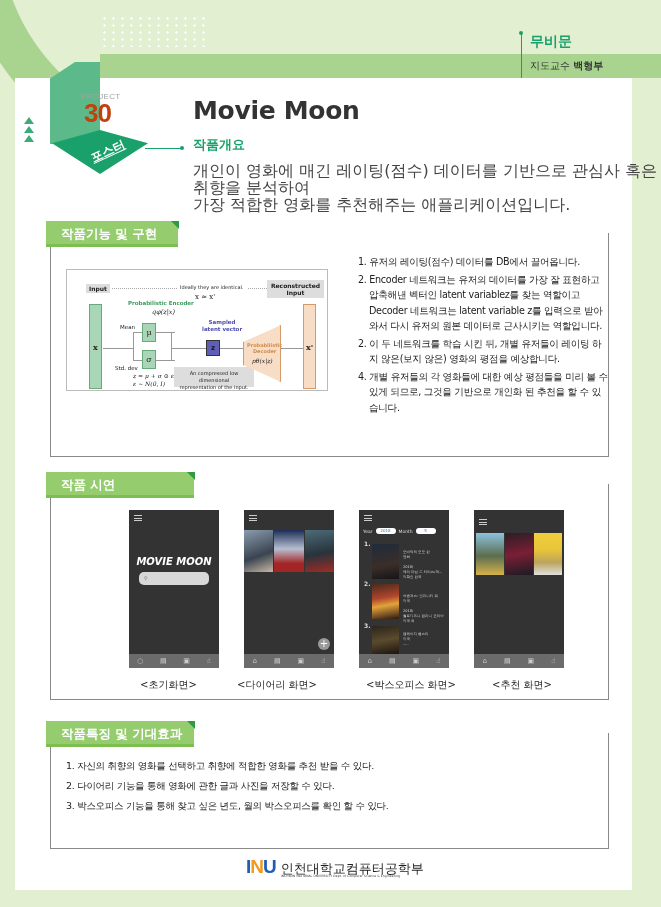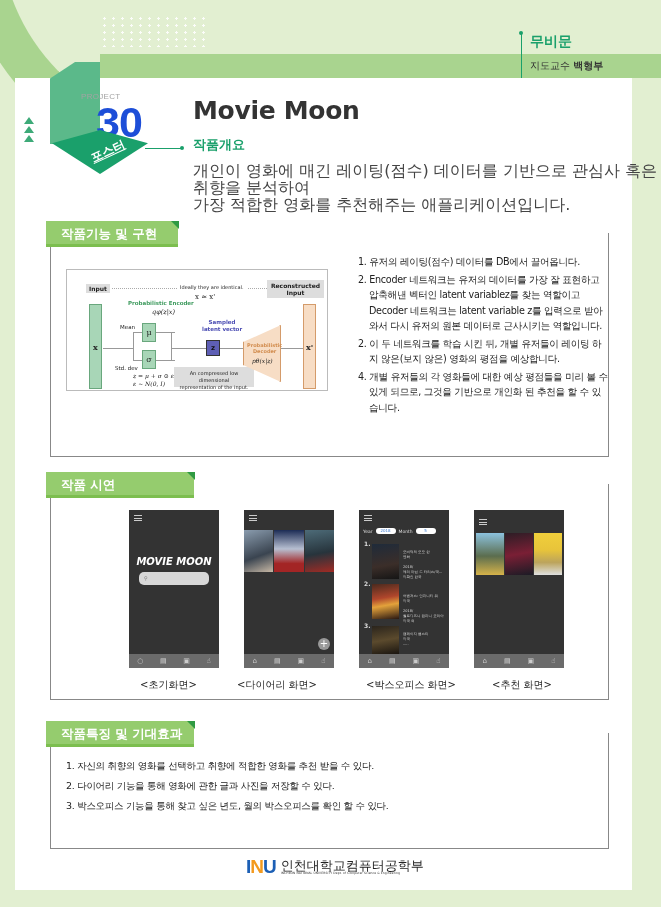--- a/index.html
+++ b/index.html
@@ -6,21 +6,21 @@
 html,body{width:661px;height:907px;overflow:hidden}
 body{background:#e2efd1;font-family:"DejaVu Sans",sans-serif;position:relative;color:#222}
 .arc{position:absolute;left:-40px;top:-190px;width:420px;height:360px;border-radius:0 0 0 240px;border-left:40px solid #a9d48f;border-bottom:40px solid #a9d48f;}
 .dots{position:absolute;left:100px;top:15px;width:110px;height:32px;background-image:radial-gradient(circle,#ffffff 1.1px,transparent 1.3px);background-size:9px 7px;opacity:.9}
 .topband{position:absolute;left:100px;top:54px;width:561px;height:24px;background:#a9d48f}
 .paper{position:absolute;left:15px;top:78px;width:617px;height:812px;background:#fff}
 .lefttri{position:absolute;left:23px;top:117px;width:12px}
 .lefttri span{display:block;width:0;height:0;border-left:5px solid transparent;border-right:5px solid transparent;border-bottom:7px solid #3daa78;margin:0 auto 2px}
 .hexleft{position:absolute;left:50px;top:62px;width:50px;height:82px;background:#5bb98a;clip-path:polygon(50% 0,100% 0,100% 100%,0 100%,0 20%)}
 .proj-label{position:absolute;left:81px;top:92px;font-size:8px;color:#a3a3a3;letter-spacing:.3px;font-family:Liberation Sans, sans-serif}
-.proj-num{position:absolute;left:96px;top:98px;font-size:43px;font-weight:bold;color:#1d4ed8;font-family:"Liberation Sans",sans-serif;letter-spacing:-1px}
+.proj-num{position:absolute;left:84px;top:98px;font-size:26px;font-weight:bold;color:#c2410c;font-family:"Liberation Sans",sans-serif;letter-spacing:-1px}
 .diamond{position:absolute;left:52px;top:130px;width:96px;height:44px;background:#1aa06b;clip-path:polygon(0 30%,50% 0,100% 30%,50% 100%)}
 .poster-tag{position:absolute;left:90px;top:143px;color:#fff;font-size:12px;font-weight:bold;transform:rotate(-25deg);text-decoration:underline}
 .pointer{position:absolute;left:145px;top:148px;width:36px;height:1px;background:#1aa06b}
 .pointer-dot{position:absolute;left:180px;top:146px;width:4px;height:4px;border-radius:50%;background:#1aa06b}
 .title{position:absolute;left:193px;top:96px;font-size:25px;font-weight:bold;color:#333;font-family:"DejaVu Sans",sans-serif;letter-spacing:-.3px}
 .sub-title{position:absolute;left:193px;top:136px;font-size:13px;font-weight:bold;color:#1aa06b}
 .overview{position:absolute;left:193px;top:162px;font-size:16px;line-height:17px;color:#444}
 .author-line{position:absolute;left:521px;top:32px;width:1px;height:46px;background:#1aa06b}
 .author-dot{position:absolute;left:519px;top:31px;width:4px;height:4px;border-radius:50%;background:#1aa06b}
 .author{position:absolute;left:530px;top:33px;font-size:14px;font-weight:bold;color:#1aa06b}
@@ -69,21 +69,21 @@
 .poster{flex:1;height:100%}
 .fab{position:absolute;right:4px;bottom:18px;width:12px;height:12px;border-radius:50%;background:#999;color:#fff;font-size:10px;line-height:11px;text-align:center}
 .box-ctrl{position:absolute;top:18px;left:4px;font-size:4.5px;color:#ddd;display:flex;gap:3px;align-items:center}
 .pill{display:inline-block;background:#fff;color:#3d7bd1;border-radius:5px;width:20px;height:6px;font-size:4px;text-align:center;line-height:6px}
 .bo-rank{position:absolute;left:5px;font-size:6px;color:#ddd;font-weight:bold}
 .bo-post{position:absolute;left:13px;width:27px;height:35px}
 .bo-txt{position:absolute;left:44px;font-size:3.5px;color:#ddd;line-height:5px;width:42px}
 .caption{position:absolute;top:678px;font-size:10px;color:#222;text-align:center}
 .features{position:absolute;left:66px;top:756px;font-size:9.5px;line-height:20px;color:#222;letter-spacing:-.3px}
 .features li{list-style:none}
-.logo{position:absolute;left:246px;top:856px;display:flex;align-items:center;gap:5px}
+.logo{position:absolute;left:246px;top:856px;display:flex;align-items:flex-end;gap:5px}
 .logo-inu{font-size:19px;font-weight:bold;color:#1c5fb5;font-family:"Liberation Sans",sans-serif;letter-spacing:-1px}
 .logo-inu em{font-style:normal;color:#f39a1e}
 .logo-kr{font-size:13px;font-weight:normal;color:#222;line-height:11px}
 .logo-en{font-size:3px;color:#333;letter-spacing:.1px}
 </style>
 </head>
 <body>
 
 <div class="arc"></div>
 <div class="dots"></div>

